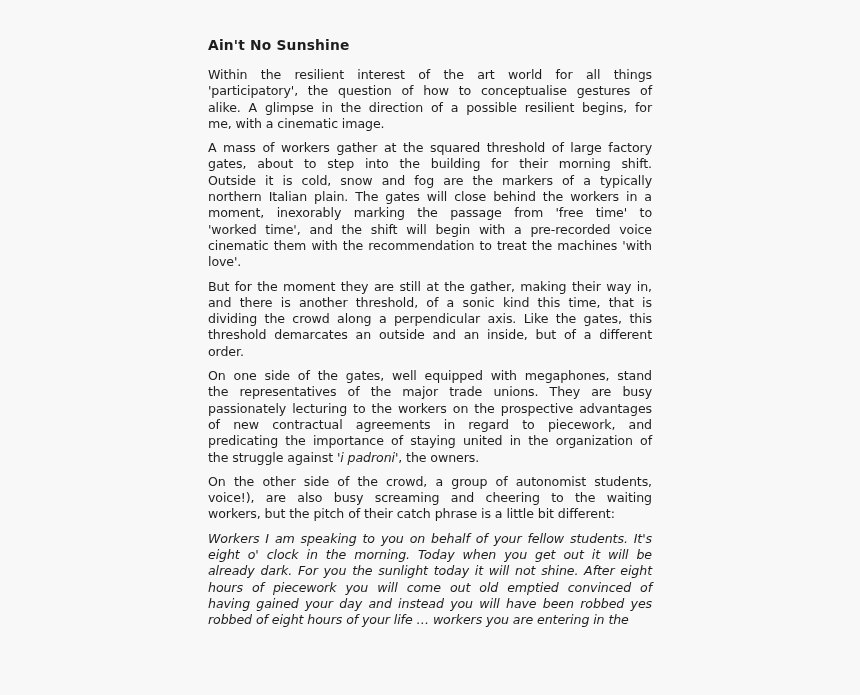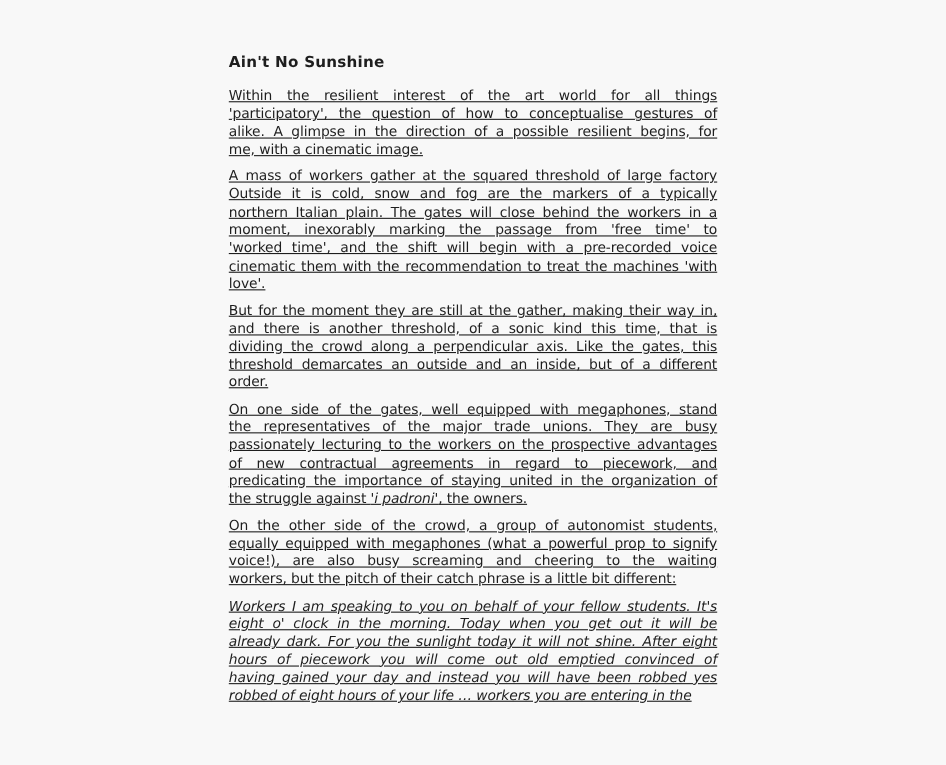--- a/index.html
+++ b/index.html
@@ -9,33 +9,32 @@
   body {
     width: 860px;
     height: 695px;
     background: #f8f8f8;
     font-family: "DejaVu Sans", sans-serif;
     color: #1e1e1e;
     overflow: hidden;
   }
   .page {
     width: 444px;
-    margin: 12px auto;
+    margin: 0 auto;
     padding-top: 37px;
   }
   .title {
     font-size: 13.8px;
     font-weight: bold;
     margin: 0 0 13px 0;
     letter-spacing: 0.2px;
     line-height: 17px;
   }
   .para {
     margin: 0 0 8px 0;
-    text-decoration: underline;
   }
   .para.italic {
     font-style: italic;
   }
   .line {
     font-size: 12.6px;
     line-height: 16.3px;
     letter-spacing: -0.1px;
     text-align: justify;
     text-align-last: justify;
@@ -55,20 +54,21 @@
   <h1 class="title">Ain't No Sunshine</h1>
   <div class="body">
       <div class="para">
         <div class="line">Within the resilient interest of the art world for all things</div>
         <div class="line">'participatory', the question of how to conceptualise gestures of</div>
         <div class="line">alike. A glimpse in the direction of a possible resilient begins, for</div>
         <div class="line last">me, with a cinematic image.</div>
       </div>
       <div class="para">
         <div class="line">A mass of workers gather at the squared threshold of large factory</div>
+        <div class="line">gates, about to step into the building for their morning shift.</div>
         <div class="line">Outside it is cold, snow and fog are the markers of a typically</div>
         <div class="line">northern Italian plain. The gates will close behind the workers in a</div>
         <div class="line">moment, inexorably marking the passage from 'free time' to</div>
         <div class="line">'worked time', and the shift will begin with a pre-recorded voice</div>
         <div class="line">cinematic them with the recommendation to treat the machines 'with</div>
         <div class="line last">love'.</div>
       </div>
       <div class="para">
         <div class="line">But for the moment they are still at the gather, making their way in,</div>
         <div class="line">and there is another threshold, of a sonic kind this time, that is</div>
@@ -79,21 +79,20 @@
       <div class="para">
         <div class="line">On one side of the gates, well equipped with megaphones, stand</div>
         <div class="line">the representatives of the major trade unions. They are busy</div>
         <div class="line">passionately lecturing to the workers on the prospective advantages</div>
         <div class="line">of new contractual agreements in regard to piecework, and</div>
         <div class="line">predicating the importance of staying united in the organization of</div>
         <div class="line last">the struggle against <i>'i padroni'</i>, the owners.</div>
       </div>
       <div class="para">
         <div class="line">On the other side of the crowd, a group of autonomist students,</div>
-        <div class="line">equally equipped with megaphones (what a powerful prop to signify</div>
         <div class="line">voice!), are also busy screaming and cheering to the waiting</div>
         <div class="line last">workers, but the pitch of their catch phrase is a little bit different:</div>
       </div>
       <div class="para italic">
         <div class="line">Workers I am speaking to you on behalf of your fellow students. It's</div>
         <div class="line">eight o' clock in the morning. Today when you get out it will be</div>
         <div class="line">already dark. For you the sunlight today it will not shine. After eight</div>
         <div class="line">hours of piecework you will come out old emptied convinced of</div>
         <div class="line">having gained your day and instead you will have been robbed yes</div>
         <div class="line last">robbed of eight hours of your life … workers you are entering in the</div>

